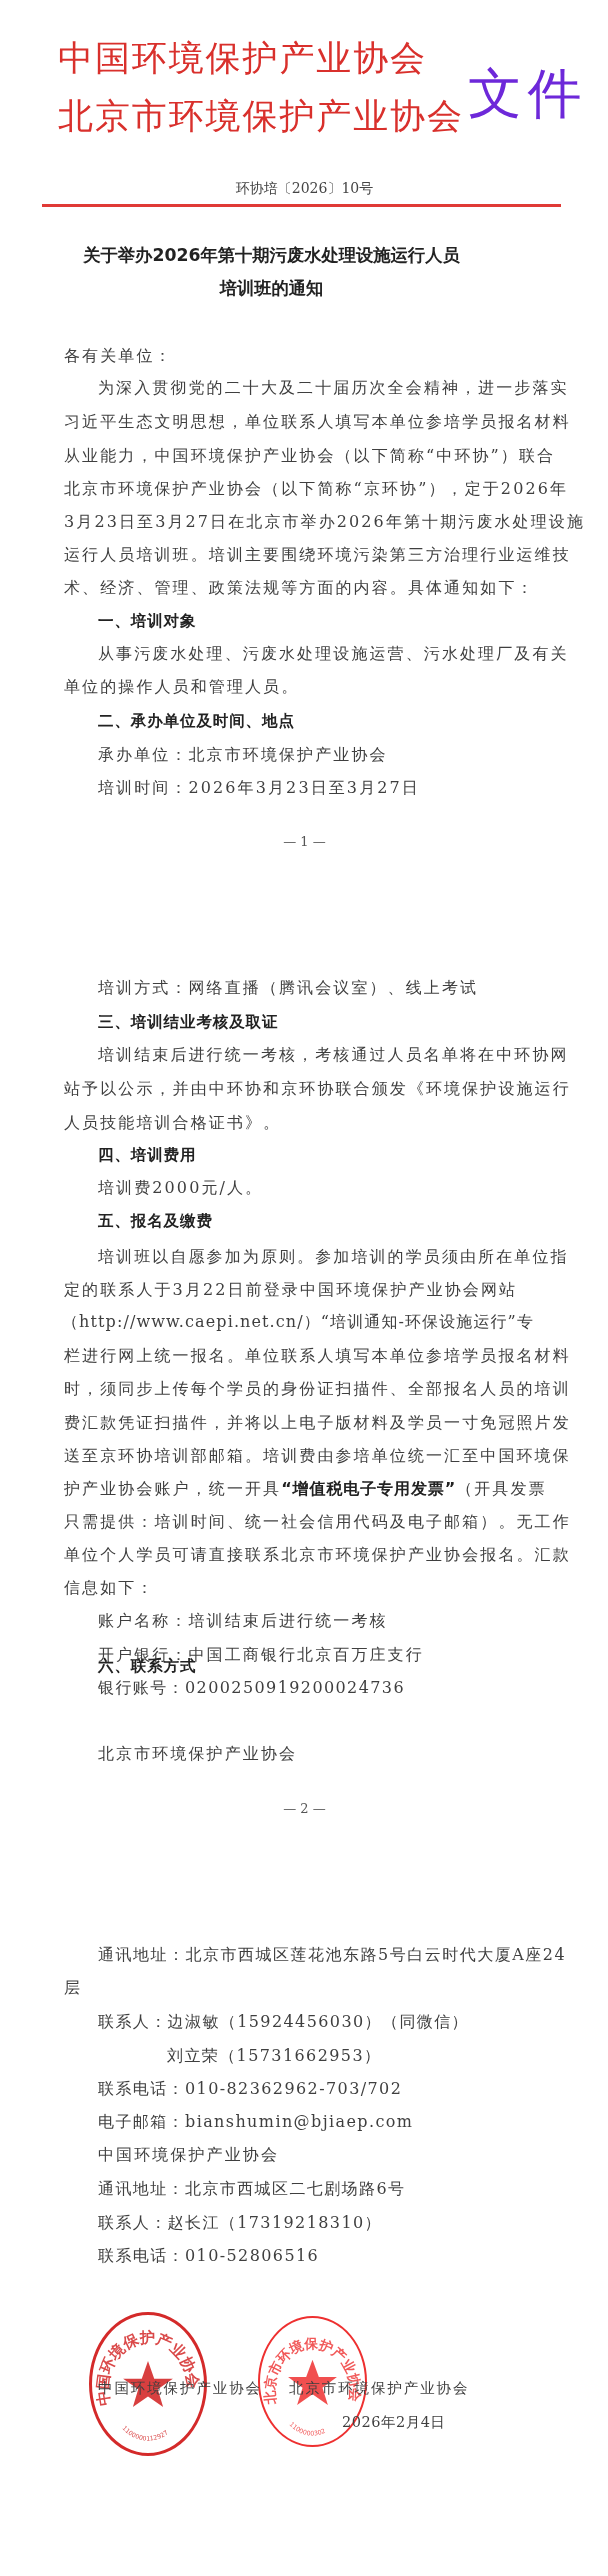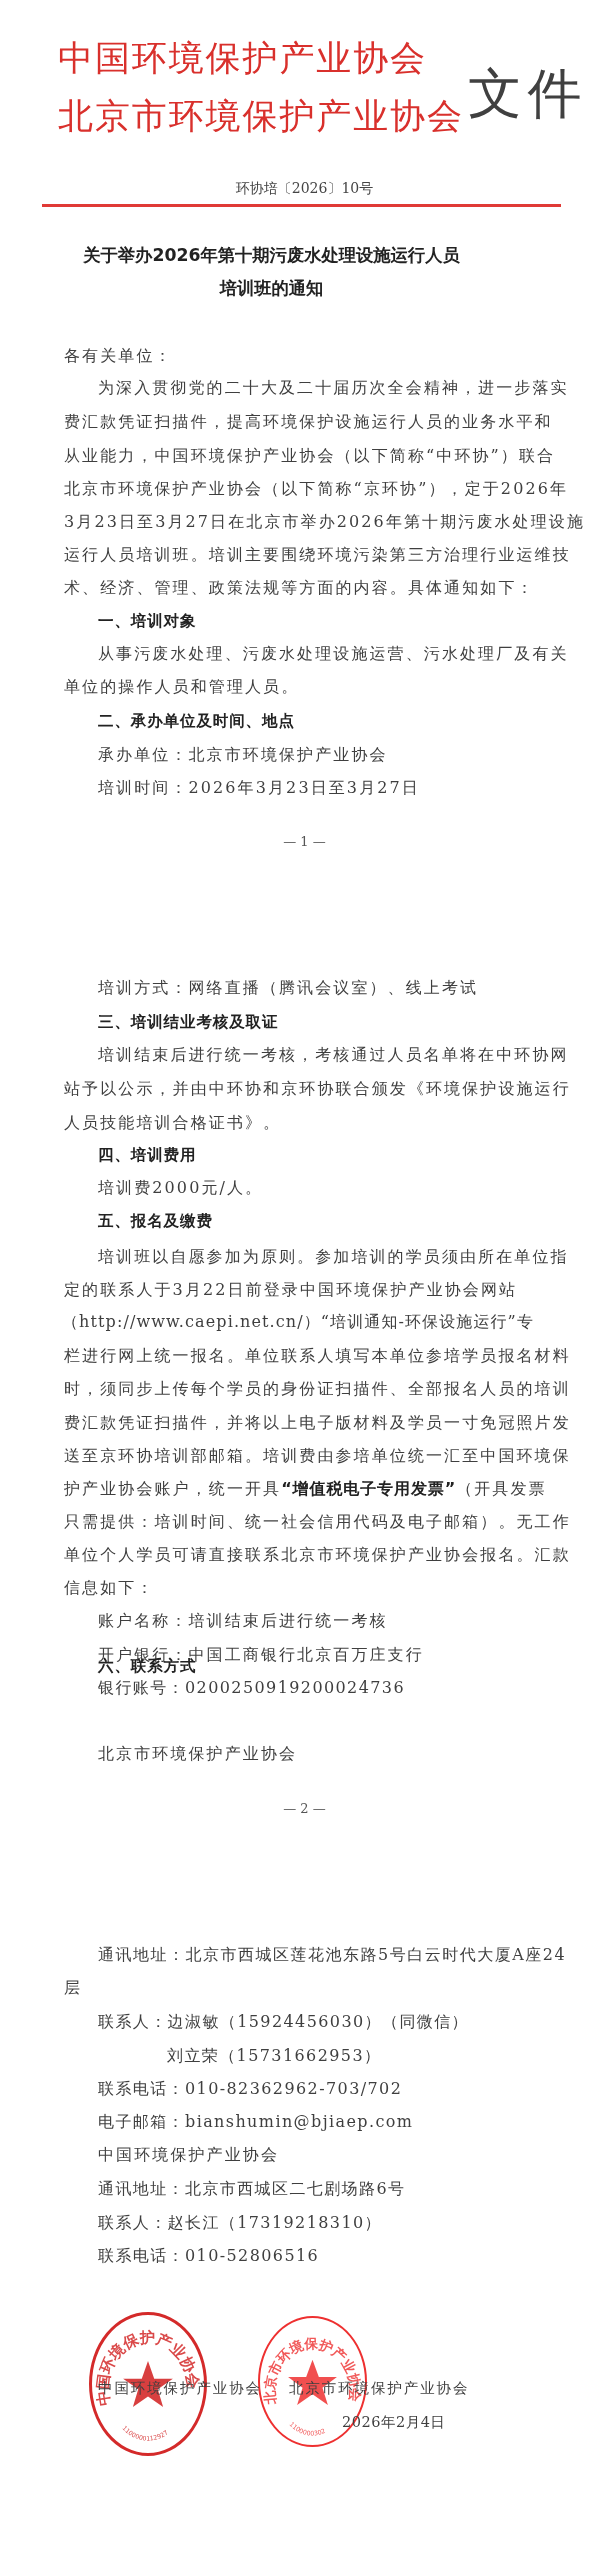--- a/index.html
+++ b/index.html
@@ -1,20 +1,20 @@
 <!DOCTYPE html>
 <html style="font-size:15px"><head>
 <meta charset="utf-8">
 <style>
   html, body { margin:0; padding:0; background:#ffffff; }
   body { width:609px; height:2576px; position:relative; overflow:hidden;
          font-family:"DejaVu Serif", "Liberation Serif", serif; color:#3a3a3a; }
   .abs { position:absolute; white-space:nowrap; }
   .hdr { color:#d9302c; font-size:35px; letter-spacing:1.9px; line-height:37px; left:58px; font-family:"DejaVu Serif", serif; }
-  .wenjian { color:#404040; font-size:54px; left:468px; top:64px; line-height:60px; letter-spacing:5.6px; }
+  .wenjian { color:#6d28d9; font-size:54px; left:468px; top:64px; line-height:60px; letter-spacing:5.6px; }
   .docnum { left:0; width:609px; text-align:center; font-size:14px; top:180px; color:#444; }
   .redrule { left:42px; width:519px; height:2.8px; background:#e03a36; top:204px; }
   .title { left:0; width:543px; text-align:center; font-size:17.3px; font-weight:bold; color:#222; line-height:22.5px;
            font-family:"DejaVu Sans", sans-serif; }
   .line { font-size:16px; line-height:20.6px; color:#3f3f3f; letter-spacing:2.1px; }
   .l0 { left:64px; }
   .l1 { left:98px; }
   .l2 { left:167px; }
   .h { font-size:15.5px; font-weight:bold; color:#222; left:98px; line-height:20.6px; font-family:"DejaVu Sans", sans-serif; letter-spacing:0.9px; }
   .b { font-weight:bold; color:#222; font-family:"DejaVu Sans", sans-serif; letter-spacing:0.9px; }
@@ -30,21 +30,21 @@
 <div class="abs hdr" style="top:98px;">北京市环境保护产业协会</div>
 <div class="abs wenjian">文件</div>
 <div class="abs docnum">环协培〔2026〕10号</div>
 <div class="abs redrule"></div>
 
 <div class="abs title" style="top:244px;">关于举办2026年第十期污废水处理设施运行人员</div>
 <div class="abs title" style="top:277px;">培训班的通知</div>
 
 <div class="abs line l0" style="top:346px;">各有关单位：</div>
 <div class="abs line l1" style="top:378px;">为深入贯彻党的二十大及二十届历次全会精神，进一步落实</div>
-<div class="abs line l0" style="top:412px;">费汇款凭证扫描件，提高环境保护设施运行人员的业务水平和</div>
+<div class="abs line l0" style="top:412px;">习近平生态文明思想，单位联系人填写本单位参培学员报名材料</div>
 <div class="abs line l0" style="top:446px;">从业能力，中国环境保护产业协会（以下简称“中环协”）联合</div>
 <div class="abs line l0" style="top:479px;">北京市环境保护产业协会（以下简称“京环协”），定于2026年</div>
 <div class="abs line l0" style="top:512px;">3月23日至3月27日在北京市举办2026年第十期污废水处理设施</div>
 <div class="abs line l0" style="top:545px;">运行人员培训班。培训主要围绕环境污染第三方治理行业运维技</div>
 <div class="abs line l0" style="top:578px;">术、经济、管理、政策法规等方面的内容。具体通知如下：</div>
 
 <div class="abs h" style="top:611px;">一、培训对象</div>
 <div class="abs line l1" style="top:644px;">从事污废水处理、污废水处理设施运营、污水处理厂及有关</div>
 <div class="abs line l0" style="top:677px;">单位的操作人员和管理人员。</div>
 

